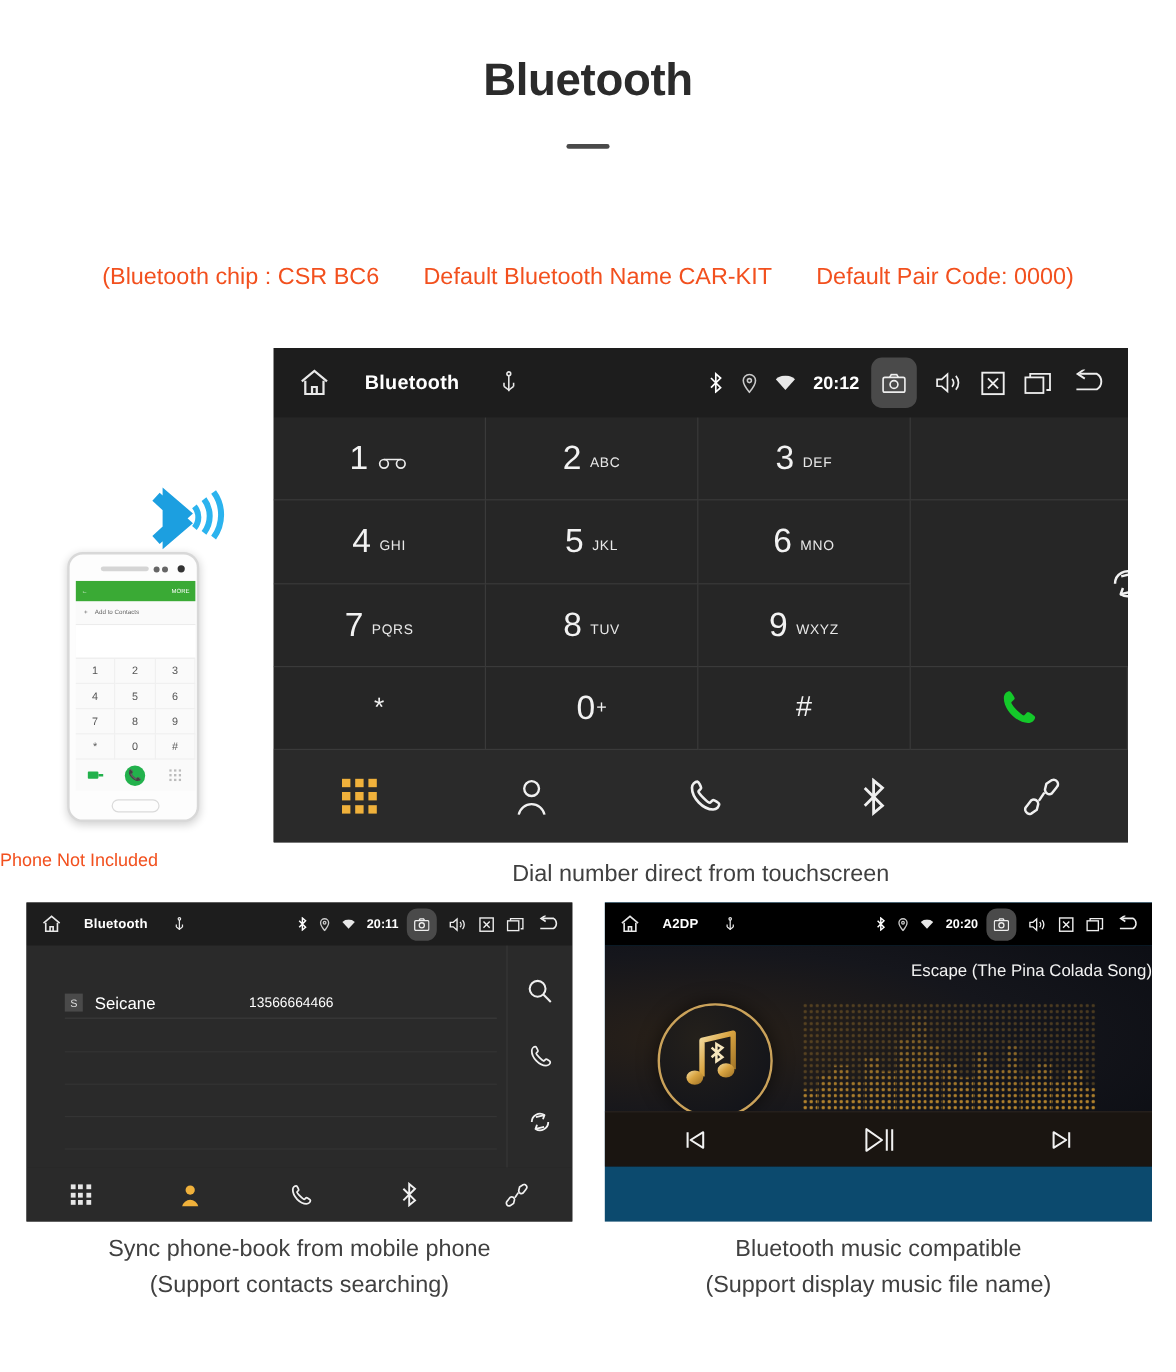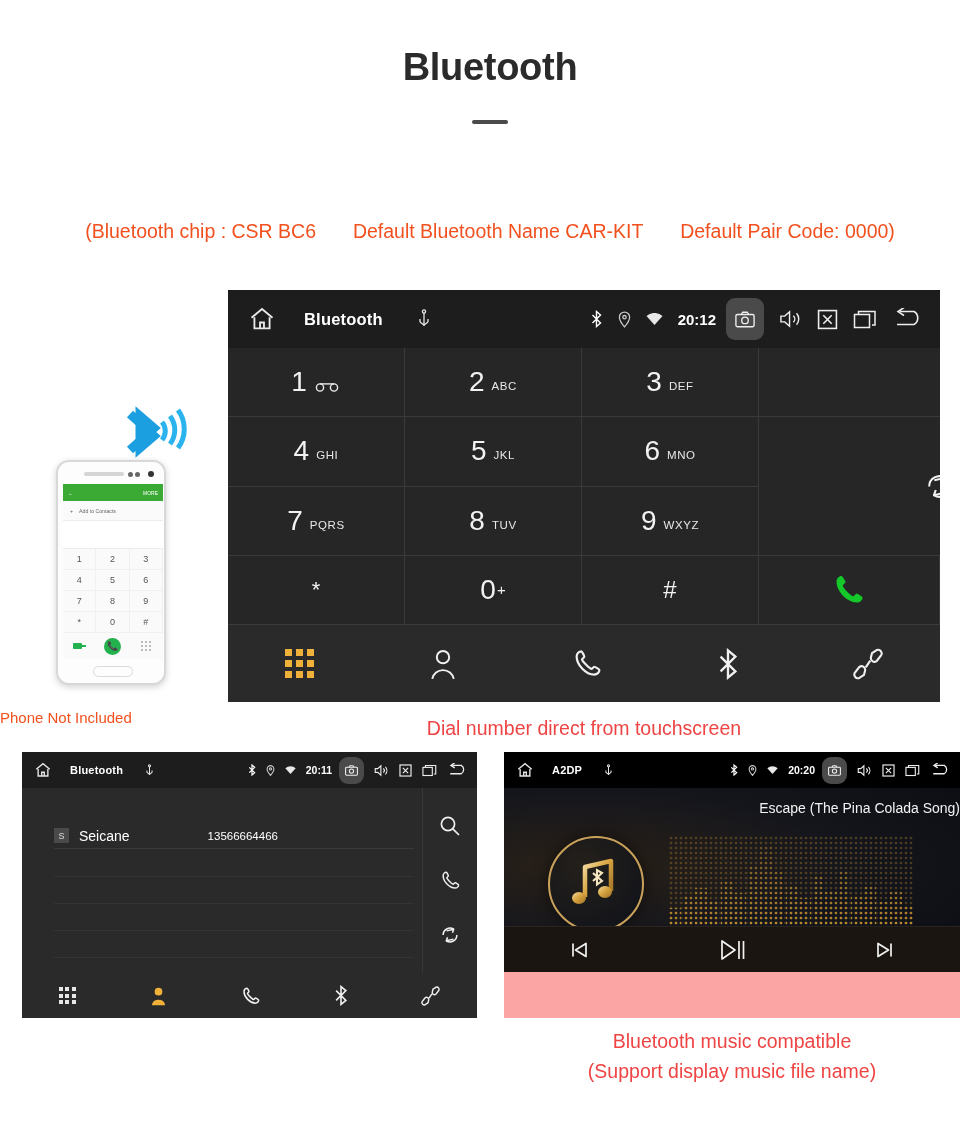--- a/index.html
+++ b/index.html
@@ -137,21 +137,21 @@
     border:1.5px solid #dadada; border-radius:6px;
   }
   .bt-wave { position:absolute; left:118px; top:400px; width:80px; height:62px; }
   .phone-caption {
     position:absolute; left:0px; top:709px; width:222px; text-align:left;
     color:#f2501e; font-size:15px;
   }
 
   
   .cap {
-    position:absolute; text-align:center; color:#ef4444;
+    position:absolute; text-align:center; color:#404040;
     font-size:19.5px; line-height:30px; font-weight:300;
   }
   #cap-dialer { left:228px; top:713px; width:712px; }
   #cap-phonebook { left:22px; top:1026px; width:455px; }
   #cap-music { left:504px; top:1026px; width:456px; }
 
   
   #phonebook { left:22px; top:752px; width:455px; height:266px; }
   #phonebook .statusbar { height:36px; padding:0 8px 0 12px; }
   #phonebook .sb-title { font-size:11px; margin-left:18px; }
@@ -179,21 +179,21 @@
   .pb-num { color:#fff; font-size:11.5px; margin-left:78px; }
   .pb-line { position:absolute; left:32px; width:360px; height:1px; background:#343434; }
   .pb-right {
     position:absolute; left:400px; top:0; width:55px; height:185px;
     border-left:1px solid #383838; display:flex; flex-direction:column;
     align-items:center; justify-content:space-around; padding:10px 0;
   }
   #phonebook .navbar { height:45px; }
 
   
-  #music { left:504px; top:752px; width:456px; height:266px; background:#fca5a5; }
+  #music { left:504px; top:752px; width:456px; height:266px; background:#0c4a6e; }
   #music .statusbar { height:36px; padding:0 8px 0 12px; background:#000; }
   #music .sb-title { font-size:11px; margin-left:18px; }
   #music .sb-usb { margin-left:22px; }
   #music .sb-right > * { margin-left:10px; }
   #music .sb-cam-wrap { width:25px; height:27px; margin-left:7px;}
   #music .sb-time { font-size:10.5px; }
 
   .mu-body {
     position:relative; height:184px;
     background: radial-gradient(ellipse at 18% 42%, #2a2118 0%, #15161c 48%, #0a0c12 100%);
@@ -643,20 +643,24 @@
       <span class="ic">
         <svg width="19" height="20" viewBox="0 0 26 28" fill="none" stroke="#f0f0f0" stroke-width="2">
           <path d="M16.5 4.5 L20.5 1.8 A3.2 3.2 0 0 1 24 7 L20.5 11.5 A3.2 3.2 0 0 1 15.5 8.5 Z"></path>
           <path d="M9.5 23.5 L5.5 26.2 A3.2 3.2 0 0 1 2 21 L5.5 16.5 A3.2 3.2 0 0 1 10.5 19.5 Z"></path>
           <path d="M15 11 L11 17"></path>
         </svg>
       </span>
     </div>
   </div>
 
+  <div class="cap" id="cap-phonebook">
+    <div>Sync phone-book from mobile phone</div>
+    <div>(Support contacts searching)</div>
+  </div>
 
   <div class="unit" id="music">
     <div class="statusbar">
       <div class="sb-left">
         <span class="ic">
           <svg width="18" height="18" viewBox="0 0 24 24" fill="none" stroke="#e8e8e8" stroke-width="1.8">
             <path d="M3 11 L12 3.5 L21 11"></path>
               <path d="M5.5 10.5 V20 H18.5 V10.5"></path>
               <path d="M10.3 20 V15 H13.7 V20"></path>
           </svg>

